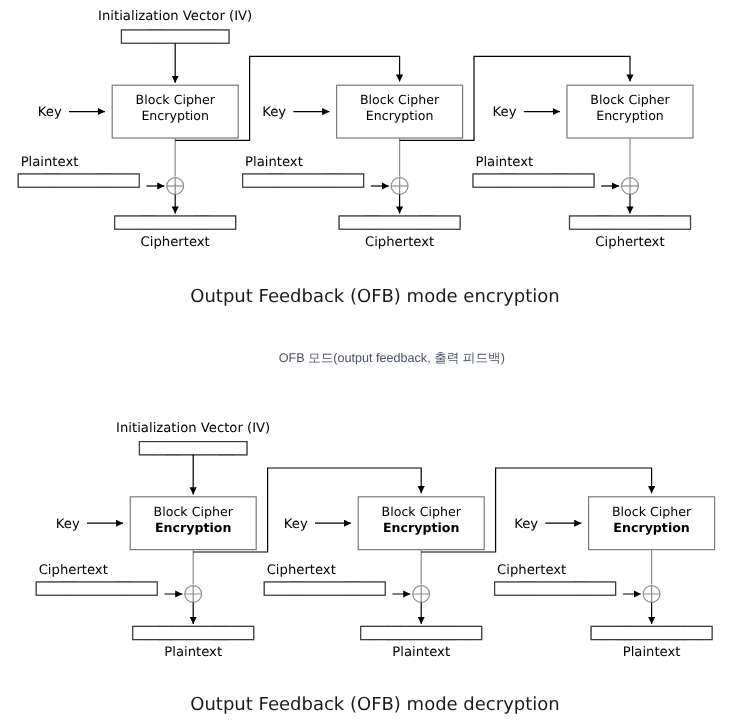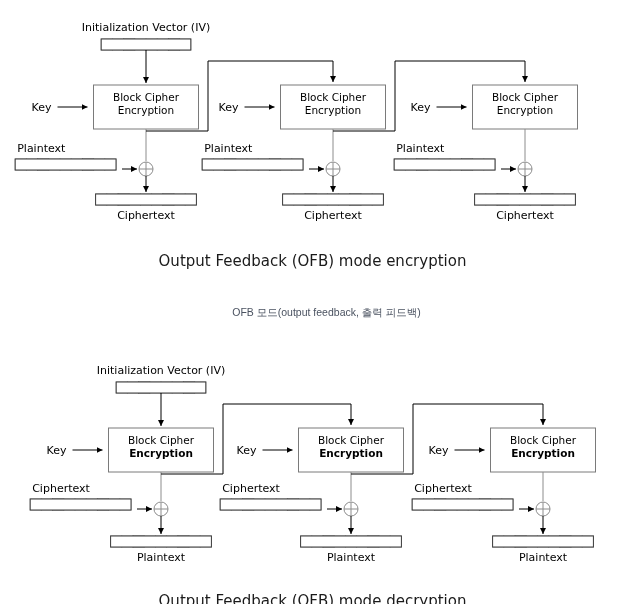--- a/index.html
+++ b/index.html
@@ -12,21 +12,20 @@
     height: 604px;
     font-family: "DejaVu Sans", "Liberation Sans", sans-serif;
     color: #000000;
     overflow: hidden;
     position: relative;
   }
   .page {
     position: relative;
     width: 625px;
     height: 516px;
-    margin-top: 14px;
   }
   .diagram-wrap {
     position: absolute;
     left: 0;
   }
   #enc-wrap { top: 0; }
   #dec-wrap { top: 330px; }
   svg { display: block; }
 
   text.lbl {

